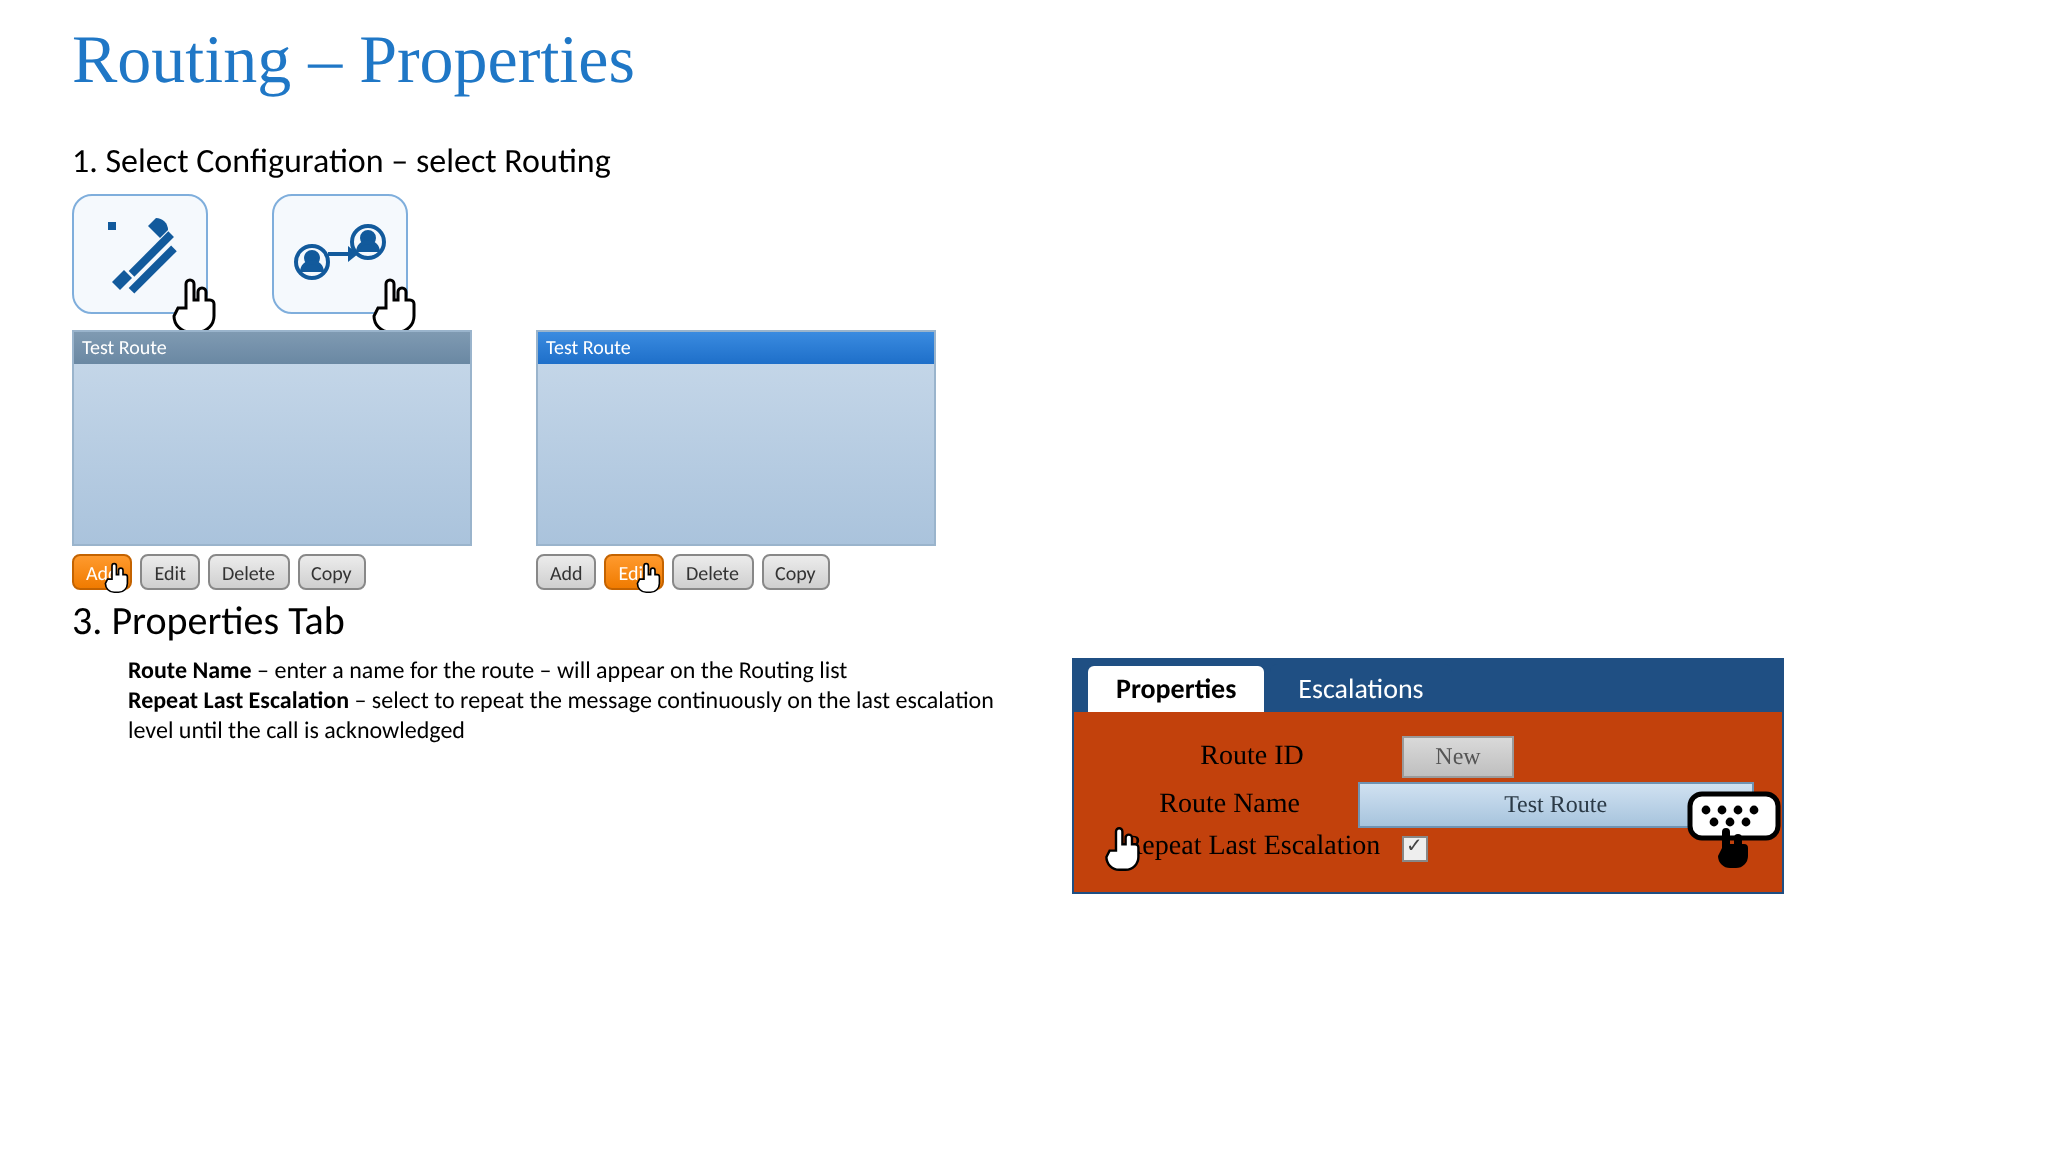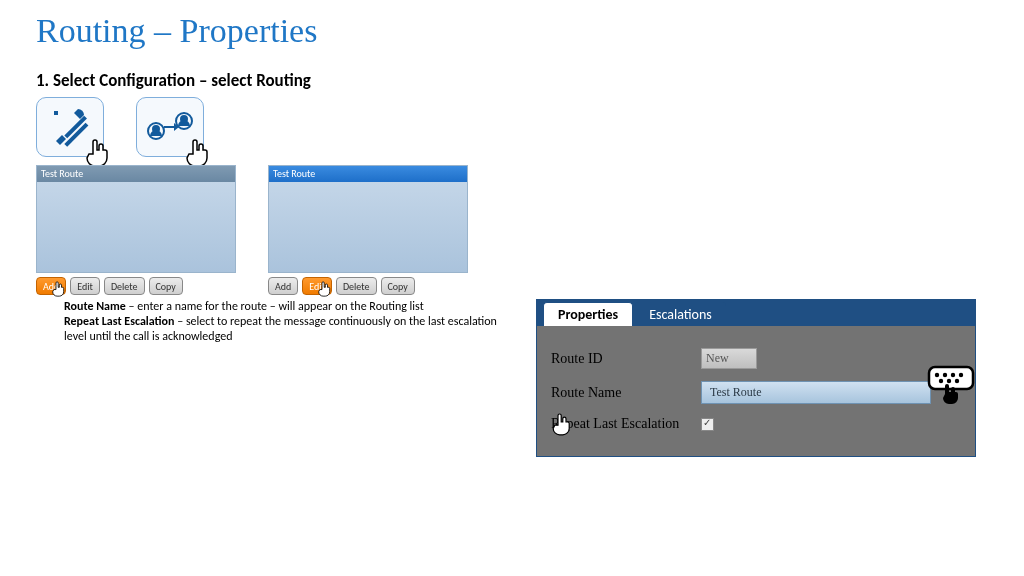--- a/index.html
+++ b/index.html
@@ -1,19 +1,19 @@
 <!DOCTYPE html>
 <html><head>
 <meta charset="utf-8">
 <style>
   * { box-sizing: border-box; margin: 0; padding: 0; }
   body { width: 1024px; height: 576px; font-family: Calibri, Arial, sans-serif; background: #fff; color: #000; position: relative; overflow: hidden; }
   .slide { padding: 12px 36px 12px 36px; }
   .title { color: #1f77c6; font-size: 34px; font-weight: 400; margin-bottom: 10px; font-family: Liberation Serif, serif; }
-  .step { font-size: 17px; margin: 20px 0 6px 0; font-weight: bold; }
+  .step { font-size: 17px; margin: 20px 0 6px 0; }
   .icons-row { display: flex; gap: 32px; margin: 4px 0 8px 0; }
   .icon-tile { width: 68px; height: 60px; border: 1px solid #7faedc; border-radius: 10px; background: #f5f9fd; position: relative; display:flex; align-items:center; justify-content:center; }
   .icon-tile svg { display:block; }
   .tap-cursor { position: absolute; right: -10px; bottom: -14px; }
 
   .panels-row { display: flex; gap: 32px; margin: 4px 0 4px 0; }
   .panel-group { display:flex; flex-direction:column; }
   .panel { width: 200px; height: 108px; border: 1px solid #9ab4cc; background: linear-gradient(#c8d9ea, #aac3dc); position: relative; }
   .panel-header { height:16px; font-size:10px; color:#fff; padding:1px 4px; }
   .panel-header.grey { background: linear-gradient(#7f9ab2, #6a88a3); }
@@ -21,27 +21,27 @@
   .btn-row { display:flex; gap:4px; margin-top:4px; }
   .btn { font-size:10px; height:18px; padding:0 6px; border-radius:4px; border:1px solid #888; background: linear-gradient(#ececec,#cfcfcf); color:#333; display:flex; align-items:center; position:relative; }
   .btn.active { background: linear-gradient(#ff9a2e,#f07b00); color:#fff; border-color:#c46300; }
   .mini-cursor { position:absolute; right:-2px; bottom:-6px; transform:scale(0.55); transform-origin: bottom right; }
 
   .sub-title { font-size: 20px; margin-top: 4px; }
   .columns { display:flex; gap:20px; align-items:flex-start; margin-top:2px; }
   .desc { width: 480px; font-size: 12px; line-height: 1.25; padding-left: 28px; }
   .desc .bold { font-weight:700; }
 
-  .properties-panel { width: 440px; border:1px solid #1f4f83; background:#737373; position:relative; }
+  .properties-panel { width: 356px; border:1px solid #1f4f83; background:#c2410c; position:relative;text-align:center; }
   .tab-bar { height:26px; background:#1f4f83; display:flex; align-items:flex-end; padding-left:6px; }
   .tab { height:24px; padding:0 14px; font-size:14px; display:flex; align-items:center; border-top-left-radius:4px; border-top-right-radius:4px; margin-right:2px; }
   .tab.active { background:#fff; color:#000; font-weight:700; border:1px solid #1f4f83; border-bottom:none; }
   .tab.inactive { background:#1f4f83; color:#fff; font-weight:400; }
   .form { padding:10px 14px 12px 14px; font-family: "Times New Roman", serif; font-size:14px; }
-  .form-row { display:flex; align-items:center; margin:12px 0; }
+  .form-row { display:flex; align-items:center; margin:2px 0; }
   .form-row .lbl { width: 150px; }
   .ro-field { background: linear-gradient(#d9d9d9,#bfbfbf); border:1px solid #9a9a9a; color:#555; padding:2px 4px; font-size:12px; width:56px; }
   .txt-field { background: linear-gradient(#d0e1f1,#a7c4dd); border:1px solid #6f93b3; color:#2b3a47; padding:3px 8px; font-size:12px; width:230px; }
   .chk { width:13px; height:13px; border:1px solid #888; background:#eee; display:inline-block; position:relative; }
   .chk::after { content:"✓"; font-size:10px; color:#444; position:absolute; left:1px; top:-2px; }
   .chk-cursor { position:absolute; margin-left:-4px; margin-top:4px; transform:scale(0.8); }
   .keyboard-icon { position:absolute; right:-4px; top:64px; }
 </style>
 </head>
 <body>
@@ -126,20 +126,21 @@
                   <path d="M10 18 v-12 a2 2 0 0 1 4 0 v8 h2 v-4 a2 2 0 0 1 4 0 v4 h2 a2 2 0 0 1 2 2 v6 a8 8 0 0 1 -8 8 h-4 a8 8 0 0 1 -8 -8 l2 -4 z"></path>
                 </g>
               </svg></span>
         </div>
         <div class="btn">Delete</div>
         <div class="btn">Copy</div>
       </div>
     </div>
   </div>
 
+  <div class="sub-title step">3. Properties Tab</div>
 
   <div class="columns">
     <div class="desc">
       <span class="bold">Route Name</span><span> – enter a name for the route – will appear on the Routing list</span><br>
       <span class="bold">Repeat Last Escalation</span><span> – select to repeat the message continuously on the last escalation level until the call is acknowledged</span>
     </div>
 
     <div class="properties-panel">
       <div class="tab-bar">
         <div class="tab active">Properties</div>

